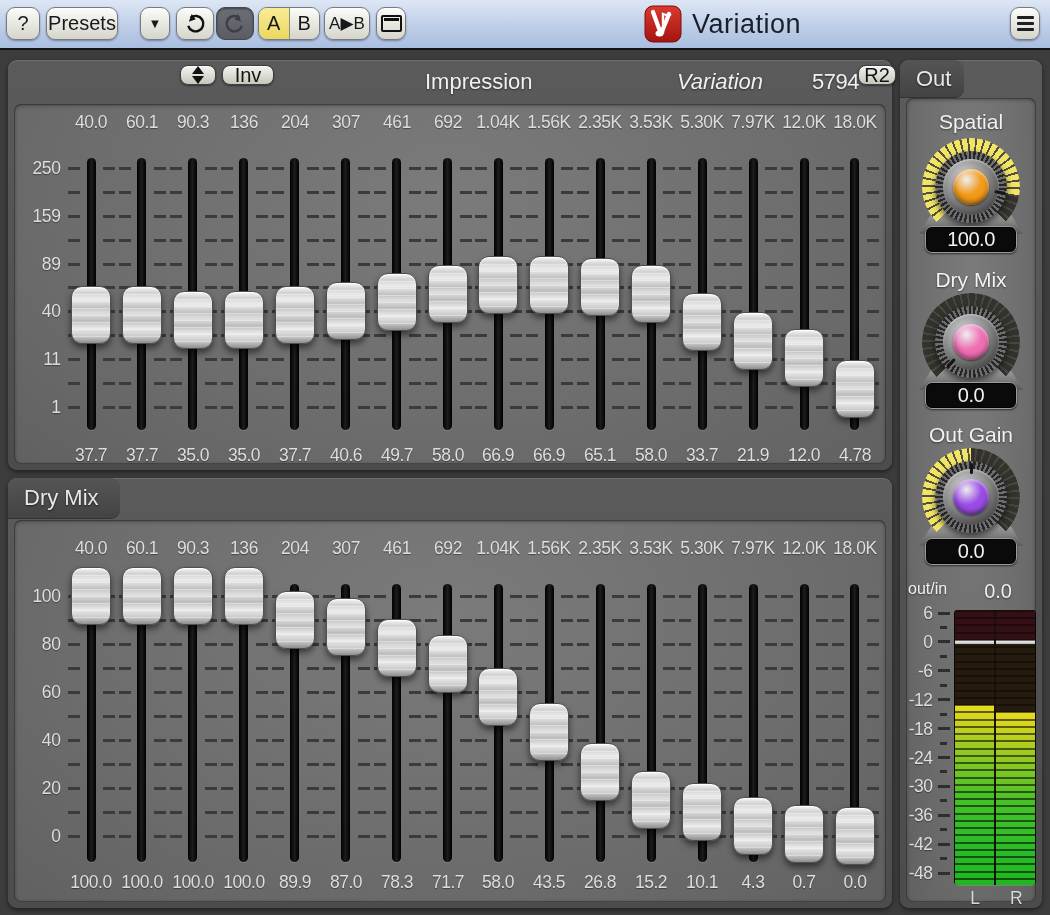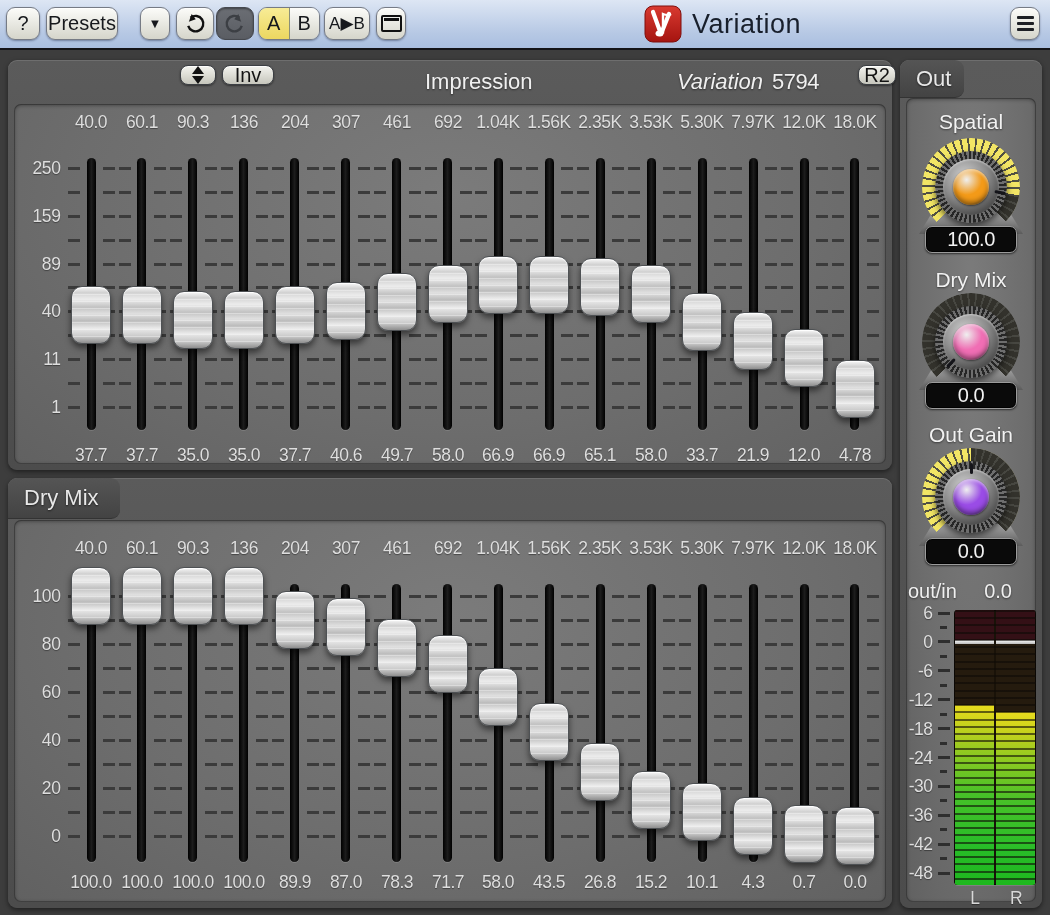--- a/index.html
+++ b/index.html
@@ -201,21 +201,21 @@
 </div>
 
 <div class="panel brushed" style="left:8px;top:60px;width:884px;height:410px;">
   <div class="hbtn" style="left:172px;top:5px;width:36px;flex-direction:column;gap:0;">
     <span class="tri-up"></span>
     <span class="tri-down"></span>
   </div>
   <div class="hbtn" style="left:214px;top:5px;width:52px;">Inv</div>
   <div class="hlabel" style="left:417px;top:9px;">Impression</div>
   <div class="hlabel" style="left:669px;top:9px;font-style:italic;">Variation</div>
-  <div class="hlabel" style="left:764px;top:9px;letter-spacing:-.5px;text-align:right;">5794</div>
+  <div class="hlabel" style="left:804px;top:9px;letter-spacing:-.5px;text-align:right;">5794</div>
   <div class="hbtn" style="left:850px;top:5px;width:38px;">R2</div>
   <div class="field brushed" id="st-field" style="top:44px;">
       <div class="axis-num" style="left: 8px; top: 64px;">250</div>
       <div class="axis-num" style="left: 8px; top: 111.8px;">159</div>
       <div class="axis-num" style="left: 8px; top: 159.6px;">89</div>
       <div class="axis-num" style="left: 8px; top: 207.4px;">40</div>
       <div class="axis-num" style="left: 8px; top: 255.2px;">11</div>
       <div class="axis-num" style="left: 8px; top: 303px;">1</div>
       <div class="num" style="left: 77px; top: 18px;">40.0</div>
       <div class="ticks" style="left: 54px; top: 62.5px; height: 242px; background-image: repeating-linear-gradient(rgb(59, 59, 59) 0px, rgb(59, 59, 59) 3px, transparent 3px, transparent 23.9px);"></div>
@@ -457,21 +457,21 @@
   <div class="knob" style="left:22px;top:388px;">
     <div class="ring" style="background: repeating-conic-gradient(from 225deg, rgba(0, 0, 0, 0) 0deg, rgba(0, 0, 0, 0) 7deg, rgba(72, 72, 66, 0.95) 7deg, rgba(72, 72, 66, 0.95) 9.5deg), conic-gradient(from 225deg, rgb(242, 229, 101) 0deg, rgb(242, 229, 101) 135deg, rgb(51, 50, 44) 135deg, rgb(51, 50, 44) 270deg, transparent 270deg, transparent 360deg); mask: conic-gradient(from 225deg, rgb(0, 0, 0) 0deg, rgb(0, 0, 0) 270deg, transparent 270deg); filter: drop-shadow(rgba(244, 230, 100, 0.55) 0px 0px 7px);"></div>
     <div class="body">
       <div class="metal"></div>
         <div class="cap" style="background: radial-gradient(circle at 38% 30%, rgba(255, 255, 255, 0.75), rgb(154, 76, 230) 45%, rgb(154, 76, 230) 70%, rgba(0, 0, 0, 0.35));"></div>
         <div class="pointer" style="transform: rotate(360deg) translateY(-29px);"></div>
     </div>
   </div>
   <div class="vbox" style="top:478px;">0.0</div>
 
-  <div class="hlabel" style="left:8px;top:520px;font-size:20px;">out/in</div>
+  <div class="hlabel" style="left:8px;top:520px;font-size:16px;">out/in</div>
   <div class="hlabel" style="left:60px;top:520px;width:52px;text-align:right;font-size:20px;">0.0</div>
 
   <div id="meter-scale">
       <div class="axis-num" style="left: 0px; top: 553px; width: 34px;">6</div>
       <div class="mtick" style="left: 38px; top: 551.5px; width: 12px;"></div>
       <div class="mtick" style="left: 40px; top: 565.95px; width: 7px;"></div>
       <div class="axis-num" style="left: 0px; top: 581.9px; width: 34px;">0</div>
       <div class="mtick" style="left: 38px; top: 580.4px; width: 12px;"></div>
       <div class="mtick" style="left: 40px; top: 594.85px; width: 7px;"></div>
       <div class="axis-num" style="left: 0px; top: 610.8px; width: 34px;">-6</div>

